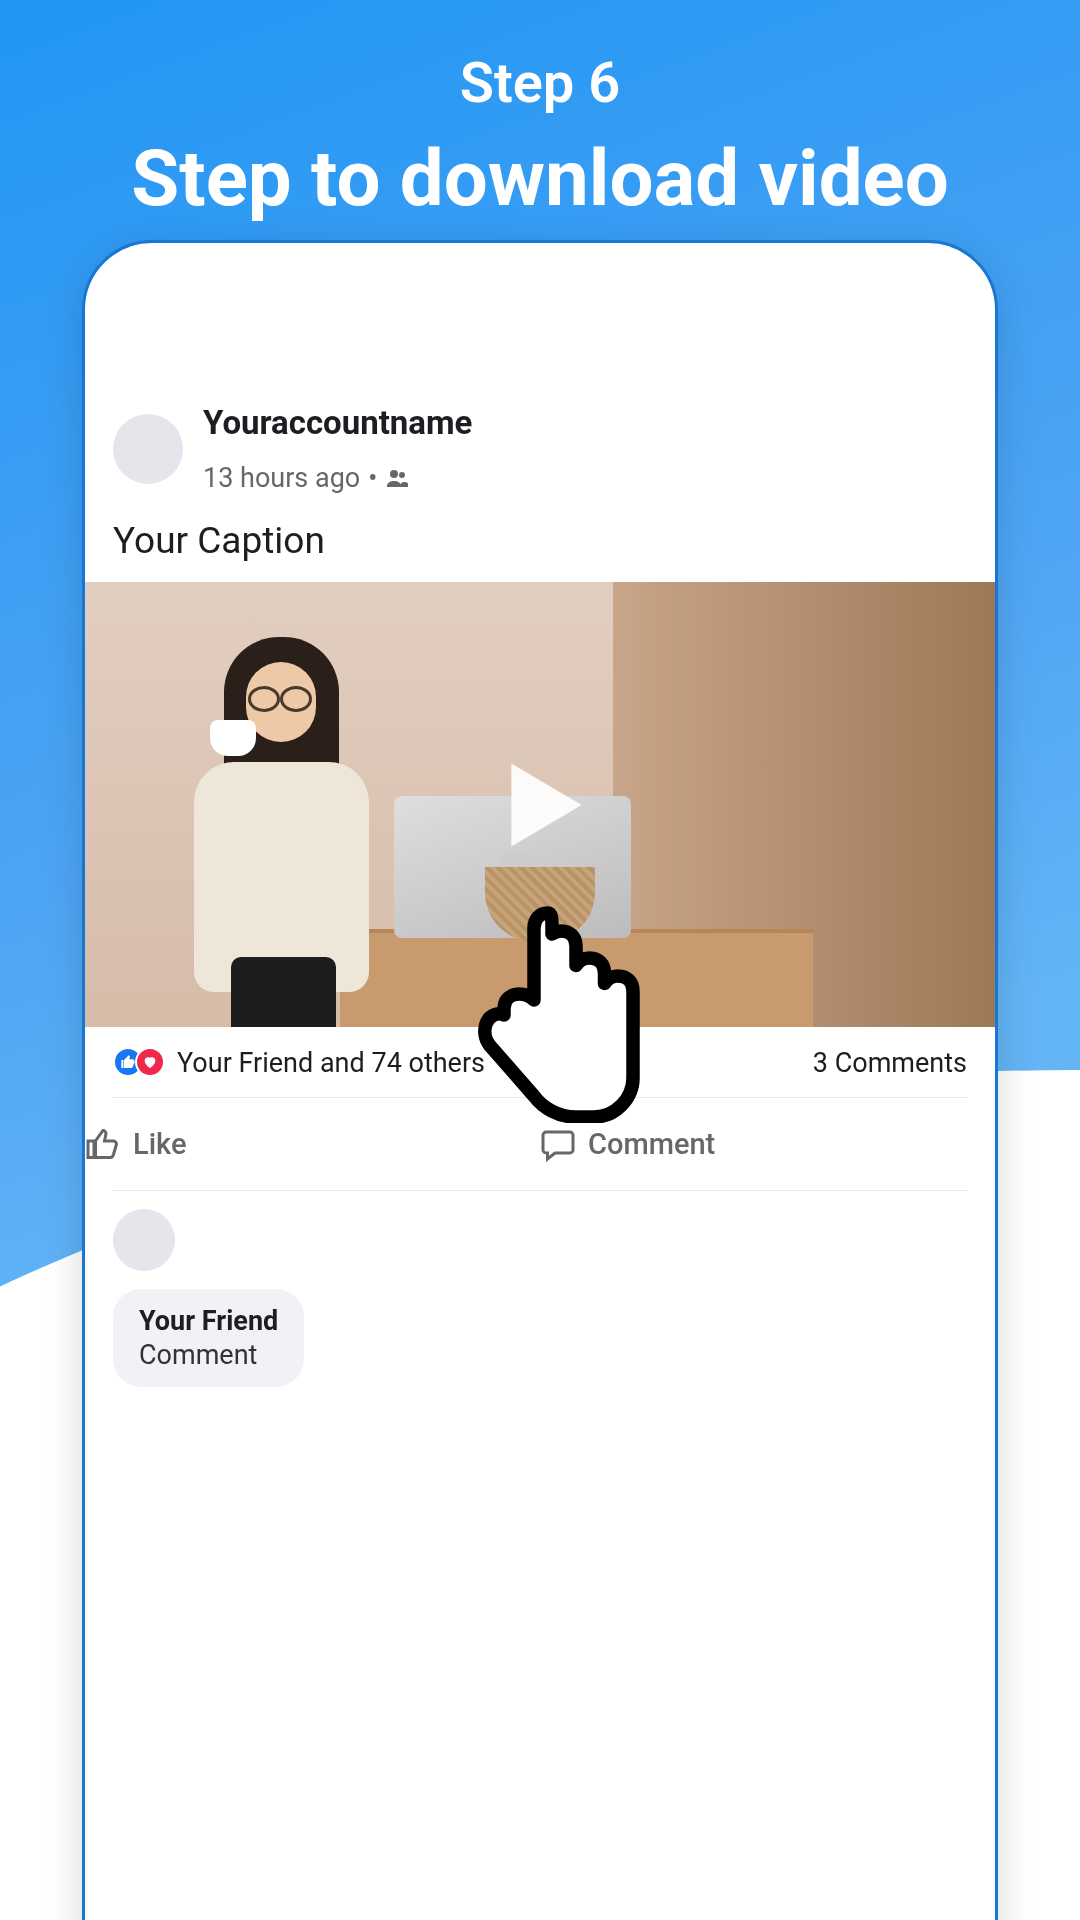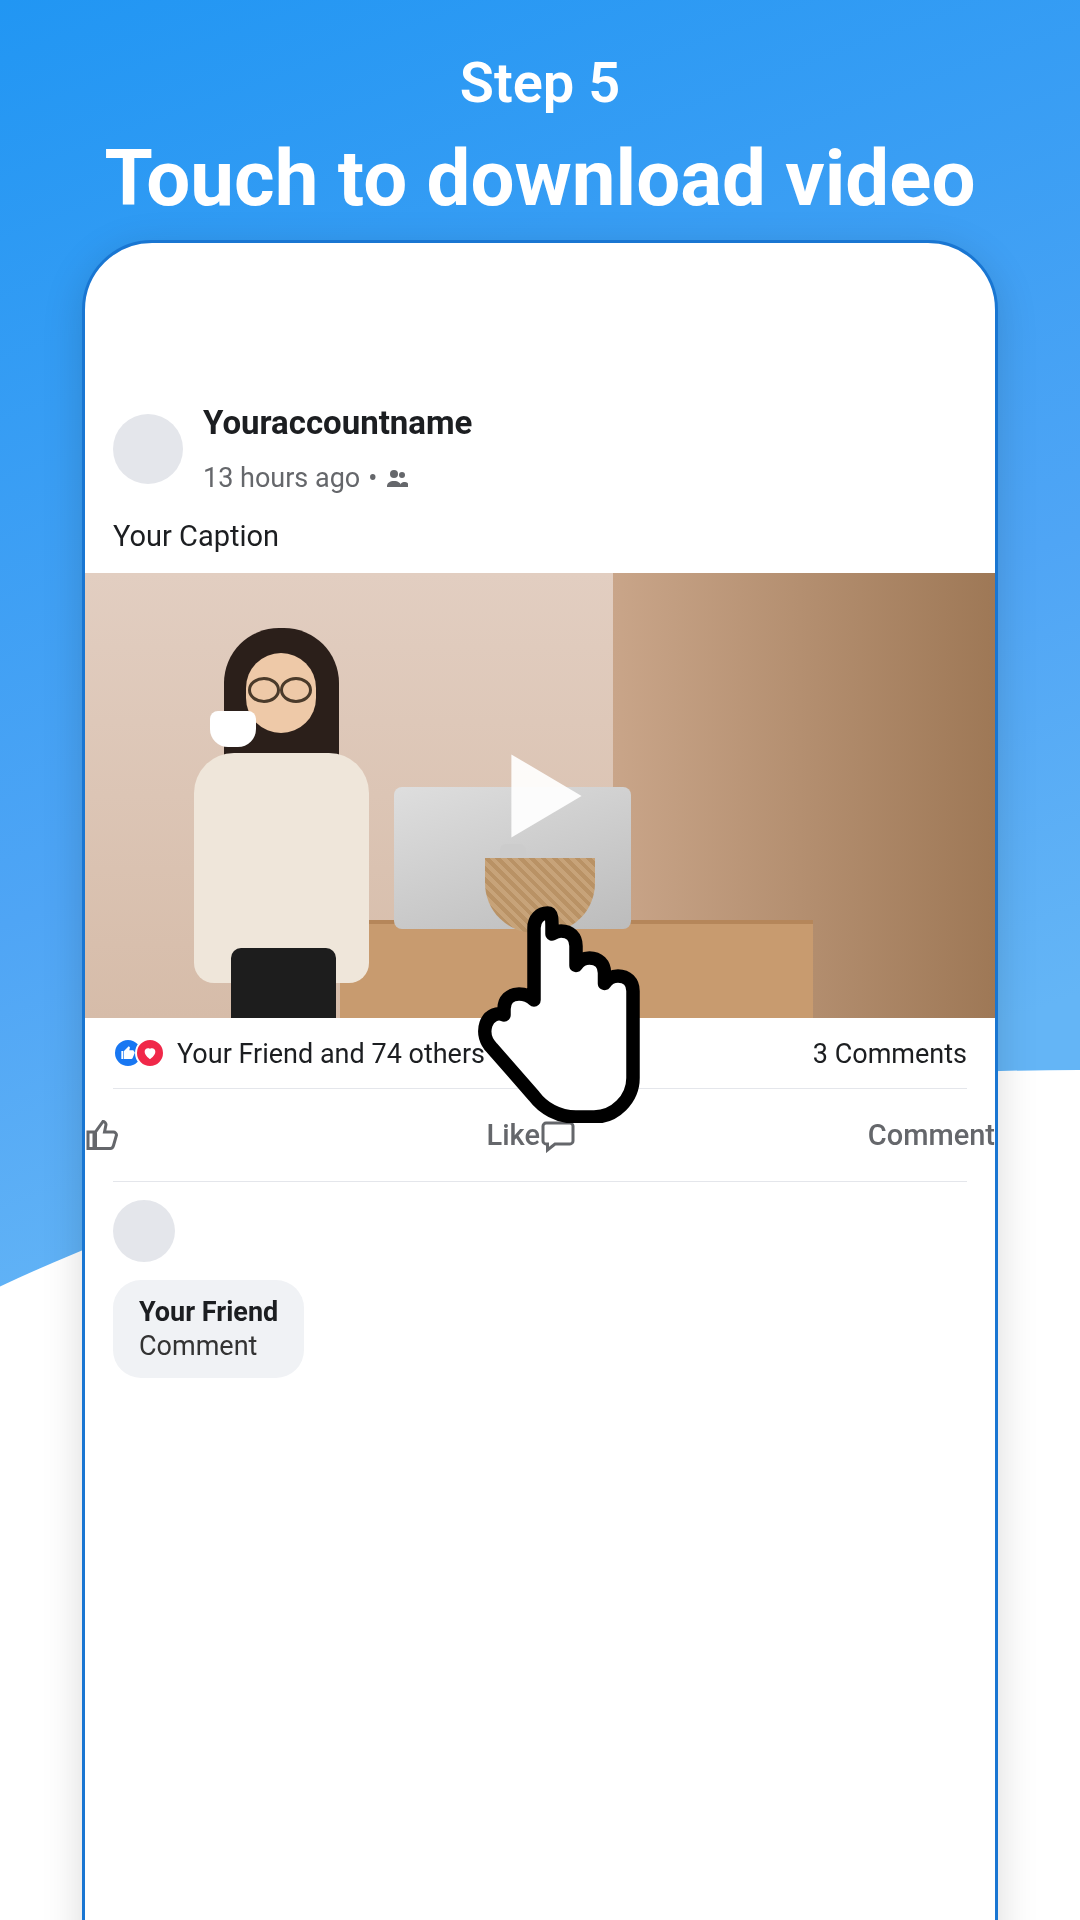--- a/index.html
+++ b/index.html
@@ -74,21 +74,21 @@
   display: flex;
   align-items: center;
 }
 .post-time .dot { margin: 0 8px; }
 .friends-icon {
   width: 24px;
   height: 24px;
 }
 .caption {
   padding: 0 28px 20px 28px;
-  font-size: 29px;
+  font-size: 37px;
   color: #1c1e21;
 }
 .media {
   position: relative;
   width: 100%;
   height: 445px;
   overflow: hidden;
   background: #d7c4ba;
 }
 .scene {
@@ -142,21 +142,21 @@
 .reaction-love { background: #f02849; margin-left: -8px; }
 .divider { height: 1px; background: #e4e6eb; margin: 0 28px; }
 .actions-row {
   display: flex;
   padding: 12px 0;
 }
 .action-btn {
   flex: 1;
   display: flex;
   align-items: center;
-  justify-content: space-between;
+  justify-content: flex-start;
   gap: 12px;
   padding: 16px 0;
   color: #65676b;
   font-size: 29px;
   font-weight: 500;
 }
 .action-btn svg { width: 36px; height: 36px; }
 .comment-row {
   display: flex;
   align-items: flex-start;
@@ -176,22 +176,22 @@
 }
 .comment-name { font-size: 27px; font-weight: 700; color: #1c1e21; }
 .comment-text { font-size: 27px; color: #333; margin-top: 2px; }
 </style>
 </head>
 <body>
 
 <div class="white-wave"></div>
 
 <div class="header">
-  <div class="step-label">Step 5</div>
-  <div class="main-title">Touch to download video</div>
+  <div class="step-label">Step 6</div>
+  <div class="main-title">Step to download video</div>
 </div>
 
 <div class="phone">
 
   <div class="post-header">
     <div class="avatar"></div>
     <div>
       <div class="post-account">Youraccountname</div>
       <div class="post-time">
         <span>13 hours ago</span>

